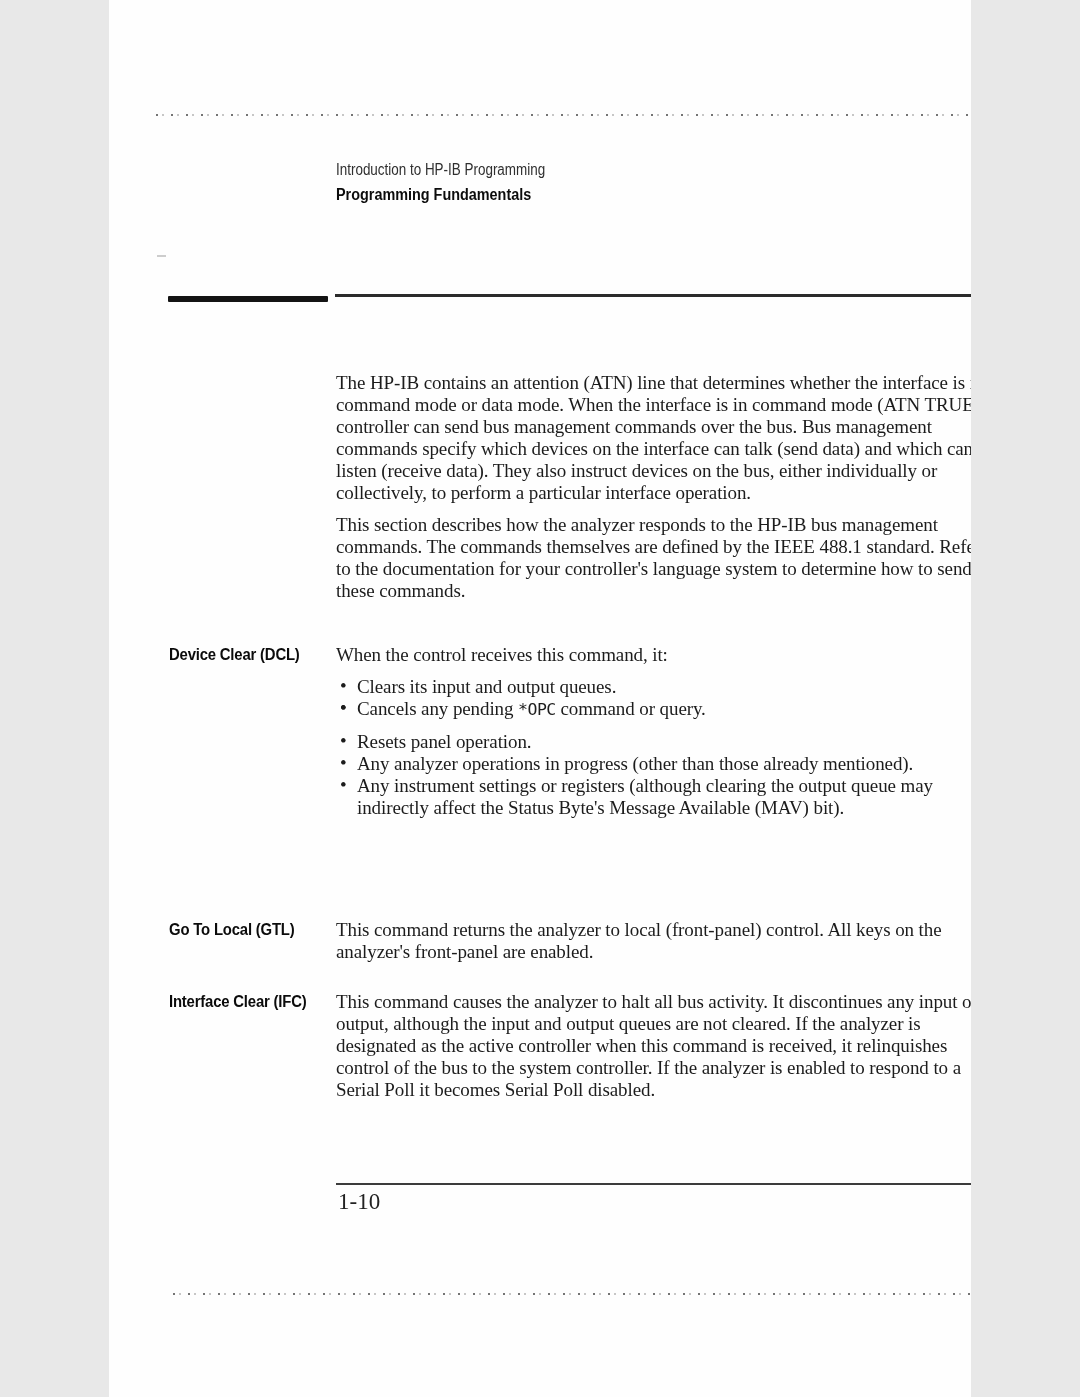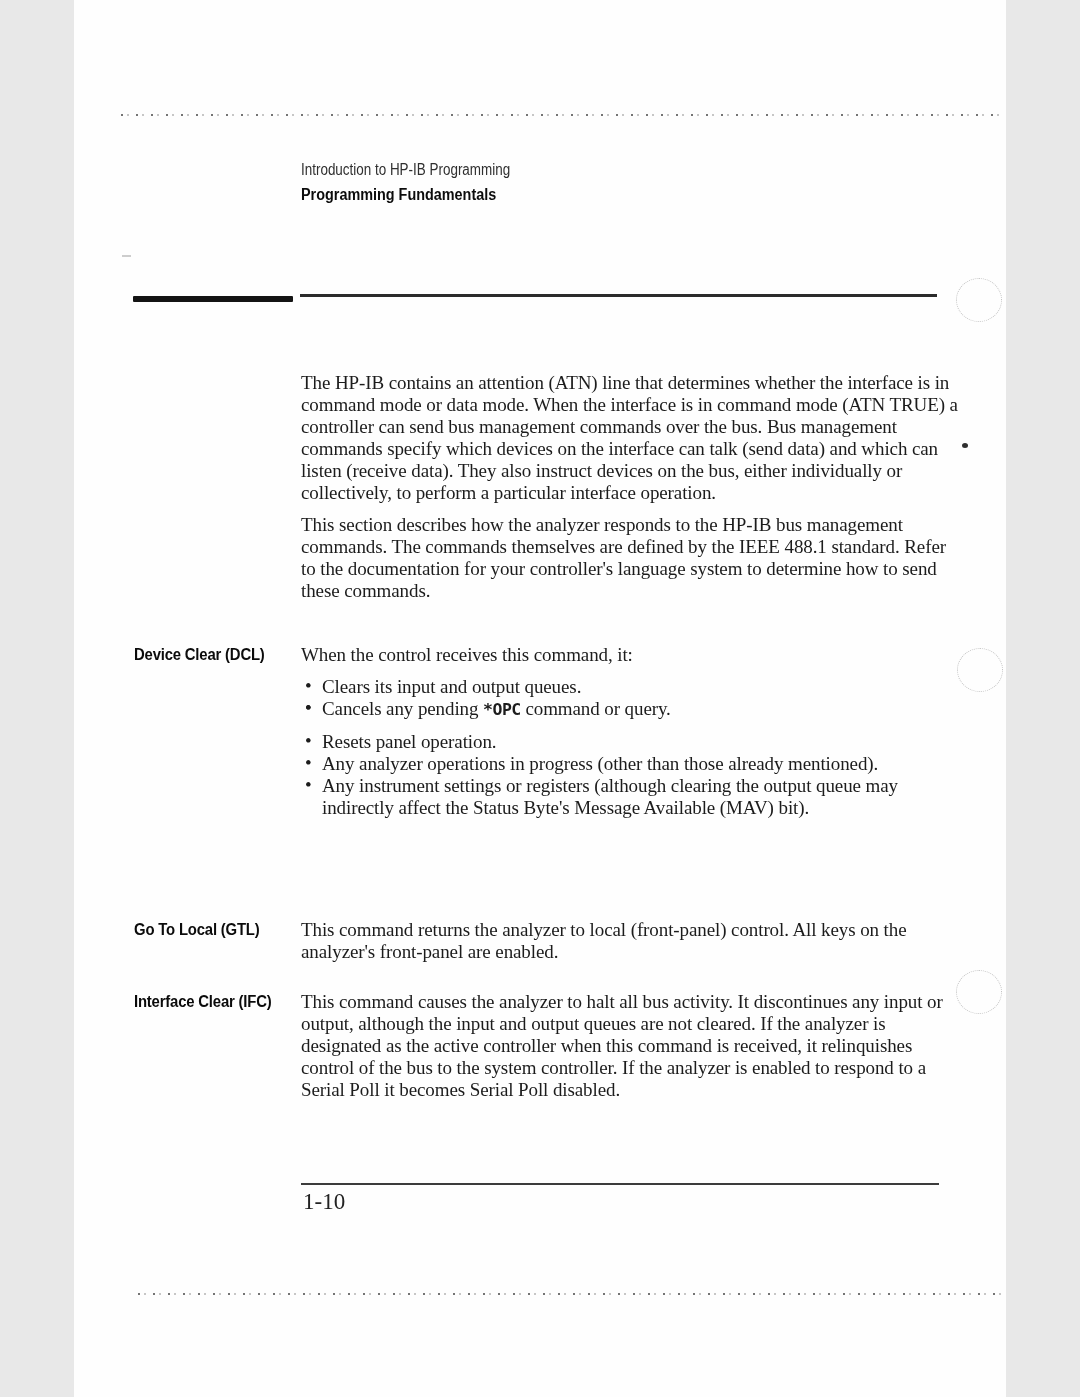--- a/index.html
+++ b/index.html
@@ -1,17 +1,17 @@
 <!DOCTYPE html>
 <html><head>
 <meta charset="utf-8">
 <style>
   html,body { margin:0; padding:0; background:#e8e8e8; }
   .sheet {
-    position:relative; width:932px; height:1397px; margin:0 auto;
+    position:relative; width:862px; height:1397px; margin:0 auto;
     background:#fefefe; overflow:hidden;
     font-family:"Liberation Serif", serif; color:#1c1c1c;
   }
   .abs { position:absolute; }
 
   
   .eyebrow {
     font-family:"Liberation Sans", sans-serif; font-size:16px; color:#2f2f2f;
     transform:scaleX(.84); transform-origin:0 0; white-space:nowrap; letter-spacing:0;
   }
@@ -22,21 +22,21 @@
   .page-title {
     font-size:28px; font-weight:500; letter-spacing:.8px; color:#161616; margin:0; white-space:nowrap;
   }
   .body-col { width:658px; font-size:19px; line-height:22px; letter-spacing:-.1px; }
   .body-col p { margin:0; }
   .sans-label {
     font-family:"Liberation Sans", sans-serif; font-weight:bold; font-size:16px;
     letter-spacing:-.2px; color:#0b0b0b; white-space:nowrap; transform:scaleX(.93); transform-origin:0 0;
   }
   .mono {
-    font-family:"DejaVu Sans Mono", monospace; font-weight:bold; font-size:16.5px; letter-spacing:-.5px;
+    font-family:"DejaVu Sans Mono", monospace; font-weight:normal; font-size:16.5px; letter-spacing:-.5px;
   }
   ul.bullets { list-style:none; margin:10px 0 0 0; padding:0; }
   ul.bullets li { position:relative; padding-left:21px; margin:0; }
   ul.bullets .bullet { position:absolute; left:4px; top:-1px; font-size:19px; }
   .mt10 { margin-top:10px !important; }
 
   
   .rule-thick { background:#141414; height:6px; border-radius:1px; }
   .rule-thin  { background:#2b2b2b; height:2.5px; }
   .rule-footer{ background:#3c3c3c; height:2px; }

